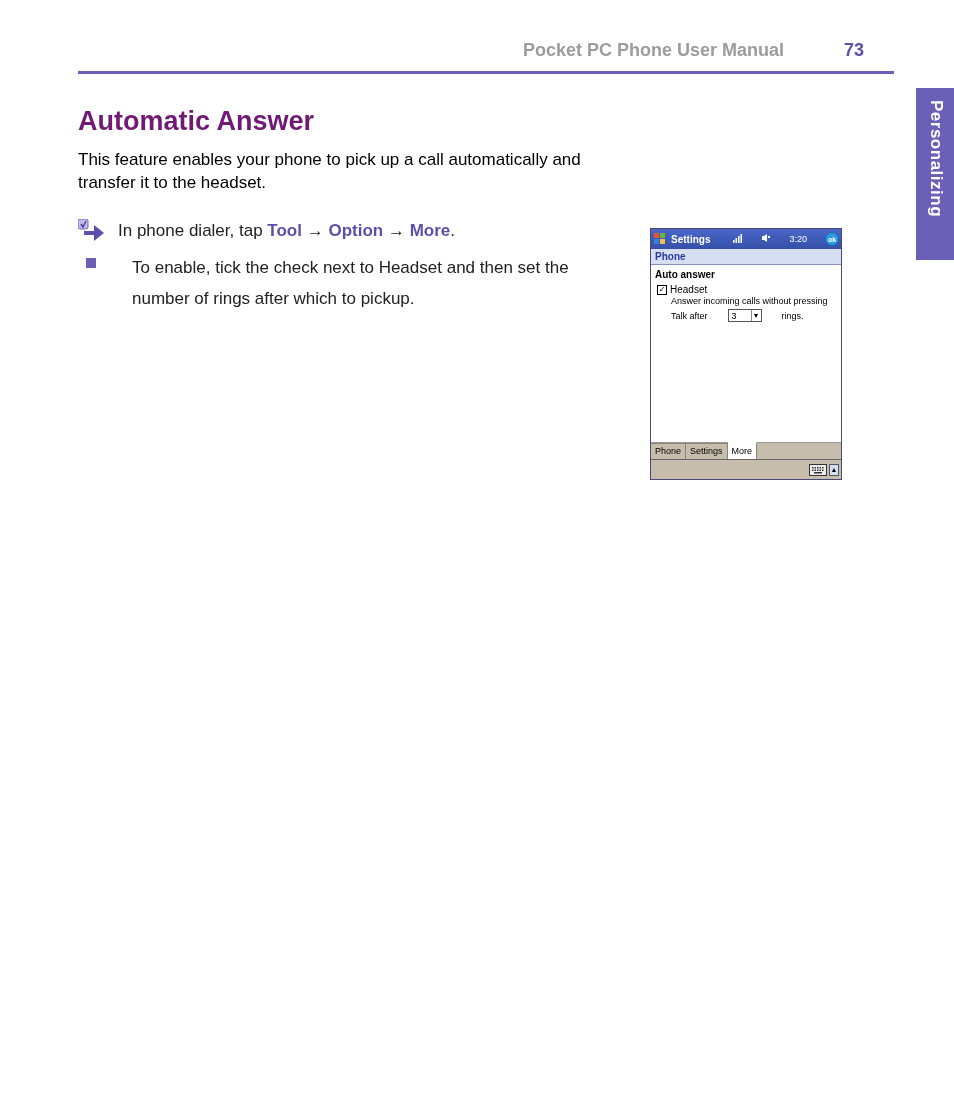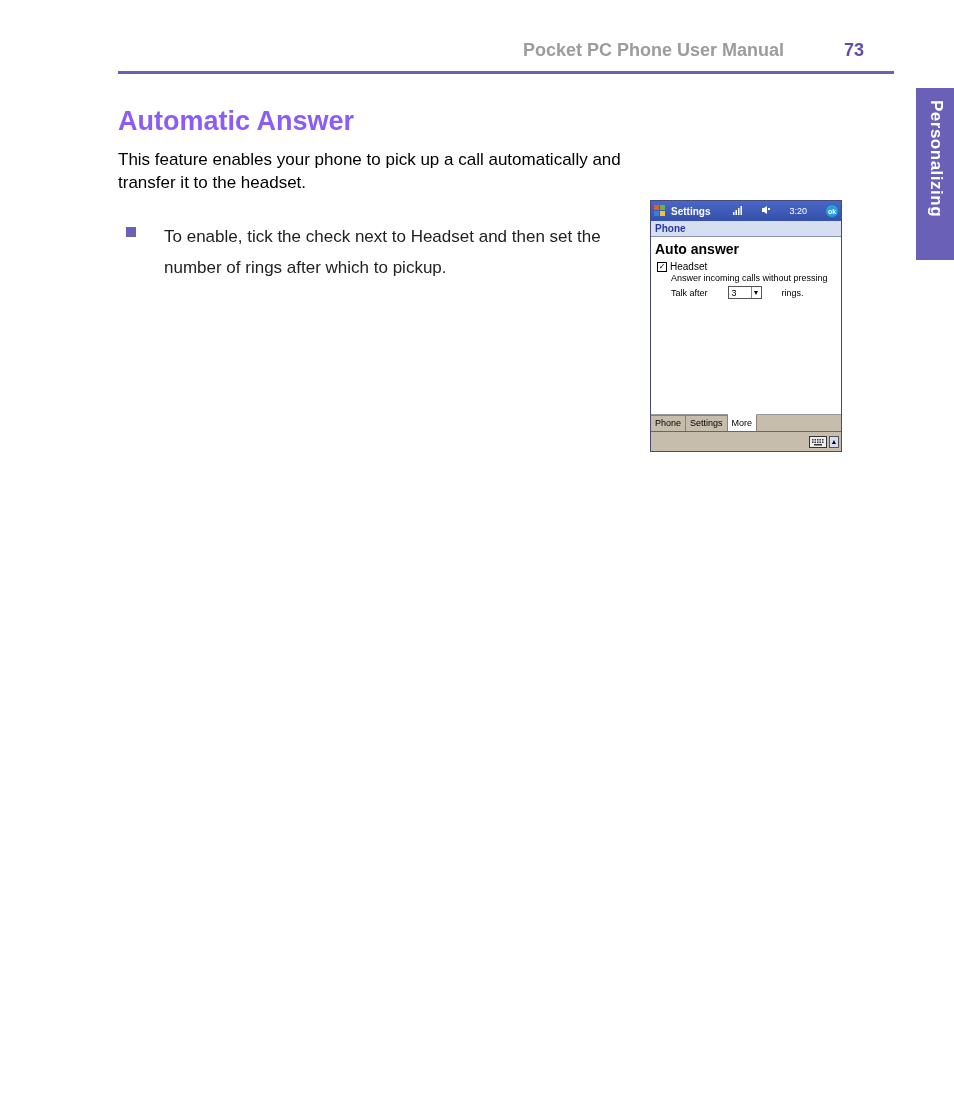--- a/index.html
+++ b/index.html
@@ -1,21 +1,21 @@
 <!DOCTYPE html>
 <html><head>
 <meta charset="utf-8">
 <style>
   * { box-sizing: border-box; margin: 0; padding: 0; }
   html, body { width: 954px; height: 1113px; background: #ffffff; font-family: Arial, Helvetica, sans-serif; }
   .page {
     position: relative;
     width: 954px;
     height: 1113px;
-    padding: 40px 60px 40px 118px;
+    padding: 40px 60px 40px 78px;
   }
   .header-row {
     display: flex;
     justify-content: flex-end;
     align-items: baseline;
     gap: 60px;
     padding-right: 30px;
   }
   .header-title {
     color: #9c9c9c;
@@ -44,21 +44,21 @@
     font-weight: bold;
     font-size: 17px;
     writing-mode: vertical-rl;
     text-align: left;
     padding-top: 12px;
     padding-right: 8px;
     letter-spacing: 0.5px;
   }
   .section-title {
     margin-top: 32px;
-    color: #8b5cf6;
+    color: #701a75;
     font-weight: bold;
     font-size: 27px;
   }
   .intro {
     margin-top: 12px;
     color: #000000;
     font-size: 17px;
     line-height: 1.35;
     max-width: 520px;
   }
@@ -72,44 +72,44 @@
   .arrow-icon {
     width: 28px;
     height: 24px;
     position: relative;
   }
   .arrow-icon svg { display: block; }
   .nav-text { color: #222; }
   .nav-link { color: #5a4fad; font-weight: bold; }
   .nav-sep { color: #222; }
   .bullet-row {
-    margin-top: 26px;
+    margin-top: 9px;
     display: flex;
     align-items: flex-start;
-    gap: 28px;
+    gap: 36px;
     max-width: 520px;
   }
   .bullet-square {
     width: 10px;
     height: 10px;
     background: #6a60b8;
     margin-top: 6px;
     flex: 0 0 auto;
     margin-left: 8px;
   }
   .bullet-text {
     color: #222;
     font-size: 17px;
     line-height: 1.85;
   }
   
   .device {
     position: absolute;
     left: 650px;
-    top: 200px;
+    top: 228px;
     width: 192px;
     height: 252px;
     border: 1px solid #4a4a7a;
     background: #c7bdad;
     font-family: Tahoma, Verdana, sans-serif;
     font-size: 10px;
     color: #000;
   }
   .taskbar {
     height: 20px;
@@ -144,21 +144,21 @@
     font-size: 10px;
   }
   .content {
     background: #ffffff;
     border-bottom: 1px solid #999;
     padding: 4px 4px 6px 4px;
     height: 178px;
   }
   .section-label {
     font-weight: bold;
-    font-size: 14px;
+    font-size: 10px;
     margin-bottom: 4px;
   }
   .headset-row {
     display: flex;
     align-items: center;
     gap: 3px;
     margin-left: 2px;
   }
   .chk {
     width: 10px; height: 10px; border: 1px solid #000; background: #fff;
@@ -249,20 +249,32 @@
     <span class="page-number">73</span>
   </div>
   <hr class="hr-line">
 
   <div class="side-tab">Personalizing</div>
 
   <h1 class="section-title">Automatic Answer</h1>
 
   <p class="intro">This feature enables your phone to pick up a call automatically and transfer it to the headset.</p>
 
+  <div class="nav-row">
+    <span class="arrow-icon">
+      <svg width="28" height="24" viewBox="0 0 28 24">
+        <rect x="0" y="0" width="10" height="10" rx="2" fill="#c9b8ea" stroke="#7a6bc2" stroke-width="1"></rect>
+        <path d="M3 5 L5 8 L8 2" stroke="#4a3da0" stroke-width="1.4" fill="none"></path>
+        <path d="M6 16 L16 16 L16 10 L26 18 L16 26 L16 20 L6 20 Z" transform="translate(0,-4)" fill="#5a4fad"></path>
+      </svg>
+    </span>
+    <span class="nav-text">
+      <span>In phone dialer, tap </span><span class="nav-link">Tool</span><span class="nav-sep"> → </span><span class="nav-link">Option</span><span class="nav-sep"> → </span><span class="nav-link">More</span><span>.</span>
+    </span>
+  </div>
 
   <div class="bullet-row">
     <span class="bullet-square"></span>
     <span class="bullet-text">To enable, tick the check next to Headset and then set the number of rings after which to pickup.</span>
   </div>
 
   <div class="device">
     <div class="taskbar">
       <span class="flag">
         <svg width="12" height="12" viewBox="0 0 12 12">

